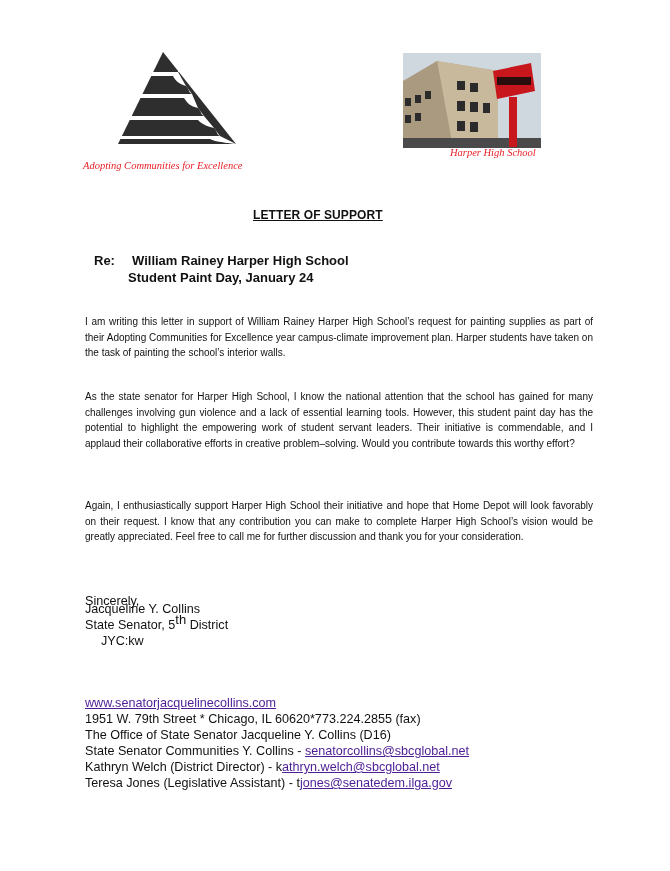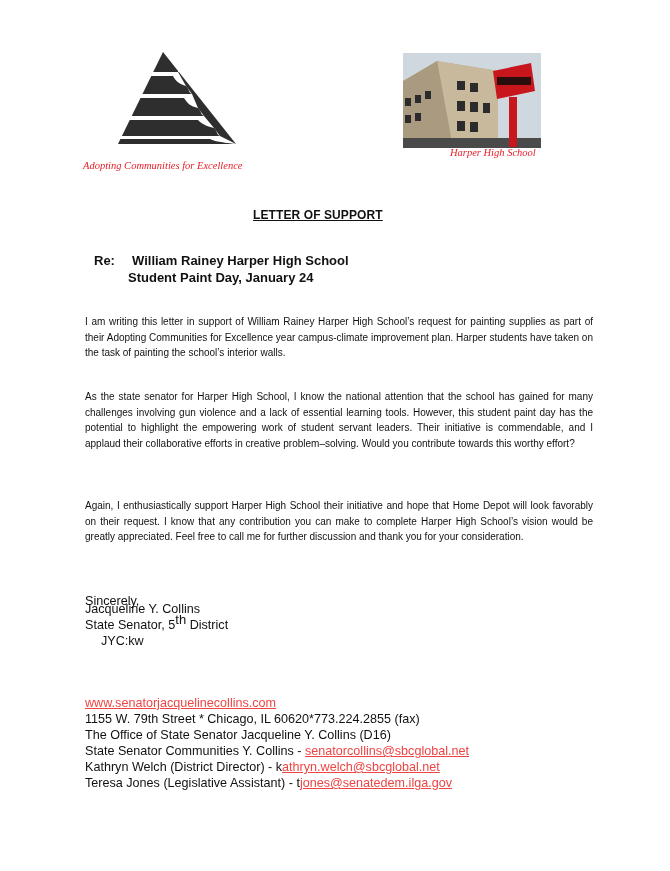--- a/index.html
+++ b/index.html
@@ -4,21 +4,21 @@
   <style>
     html, body { margin: 0; padding: 0; background: #ffffff; }
     body { width: 670px; height: 871px; position: relative; overflow: hidden;
            font-family: "Liberation Sans", sans-serif; color: #111; }
     .abs { position: absolute; }
     .caption { font-family: "Liberation Serif", serif; font-style: italic; font-size: 10.5px; color: #e8202a; white-space: nowrap; }
     .title { font-weight: bold; font-size: 12px; text-decoration: underline; letter-spacing: 0.1px; }
     .re { font-weight: bold; font-size: 13px; line-height: 17px; }
     .para { font-size: 10px; line-height: 15.6px; text-align: justify; width: 508px; left: 85px; }
     .line { font-size: 12.6px; line-height: 15.6px; white-space: nowrap; }
-    a.link { color: #ef4444; text-decoration: underline; }
+    a.link { color: #4c1d95; text-decoration: underline; }
     sup { font-size: 13px; line-height: 0; }
     .photo { overflow: hidden; background: #c9d3dd; }
   </style>
 </head>
 <body>
 
 <div class="abs" style="left:118px; top:52px; width:118px; height:96px;">
   <svg width="118" height="96" viewBox="0 0 118 96">
     <defs>
         <clipPath id="tri">
@@ -77,21 +77,21 @@
 
 <div class="abs line" style="left:85px; top:570px;margin-top:24px;">Sincerely,</div>
 <div class="abs line" style="left:85px; top:602px;">Jacqueline Y. Collins</div>
 <div class="abs line" style="left:85px; top:618px;">
   <span>State Senator, 5</span><sup>th</sup><span> District</span>
 </div>
 <div class="abs line" style="left:85px; top:634px;margin-left:16px;">JYC:kw</div>
 
 <div class="abs line" style="left:85px; top:680px;margin-top:48px;">The Office of State Senator Jacqueline Y. Collins (D16)</div>
 <a class="abs line link" style="left:85px; top:696px;">www.senatorjacquelinecollins.com</a>
-<div class="abs line" style="left:85px; top:712px;">1155 W. 79th Street * Chicago, IL 60620*773.224.2855 (fax)</div>
+<div class="abs line" style="left:85px; top:712px;">1951 W. 79th Street * Chicago, IL 60620*773.224.2855 (fax)</div>
 
 <div class="abs line" style="left:85px; top:744px;">
   <span>State Senator Communities Y. Collins - </span><a class="link">senatorcollins@sbcglobal.net</a>
 </div>
 <div class="abs line" style="left:85px; top:760px;">
   <span>Kathryn Welch (District Director) - </span><span>k</span><a class="link">athryn.welch@sbcglobal.net</a>
 </div>
 <div class="abs line" style="left:85px; top:776px;">
   <span>Teresa Jones (Legislative Assistant) - </span><span>t</span><a class="link">jones@senatedem.ilga.gov</a>
 </div>

